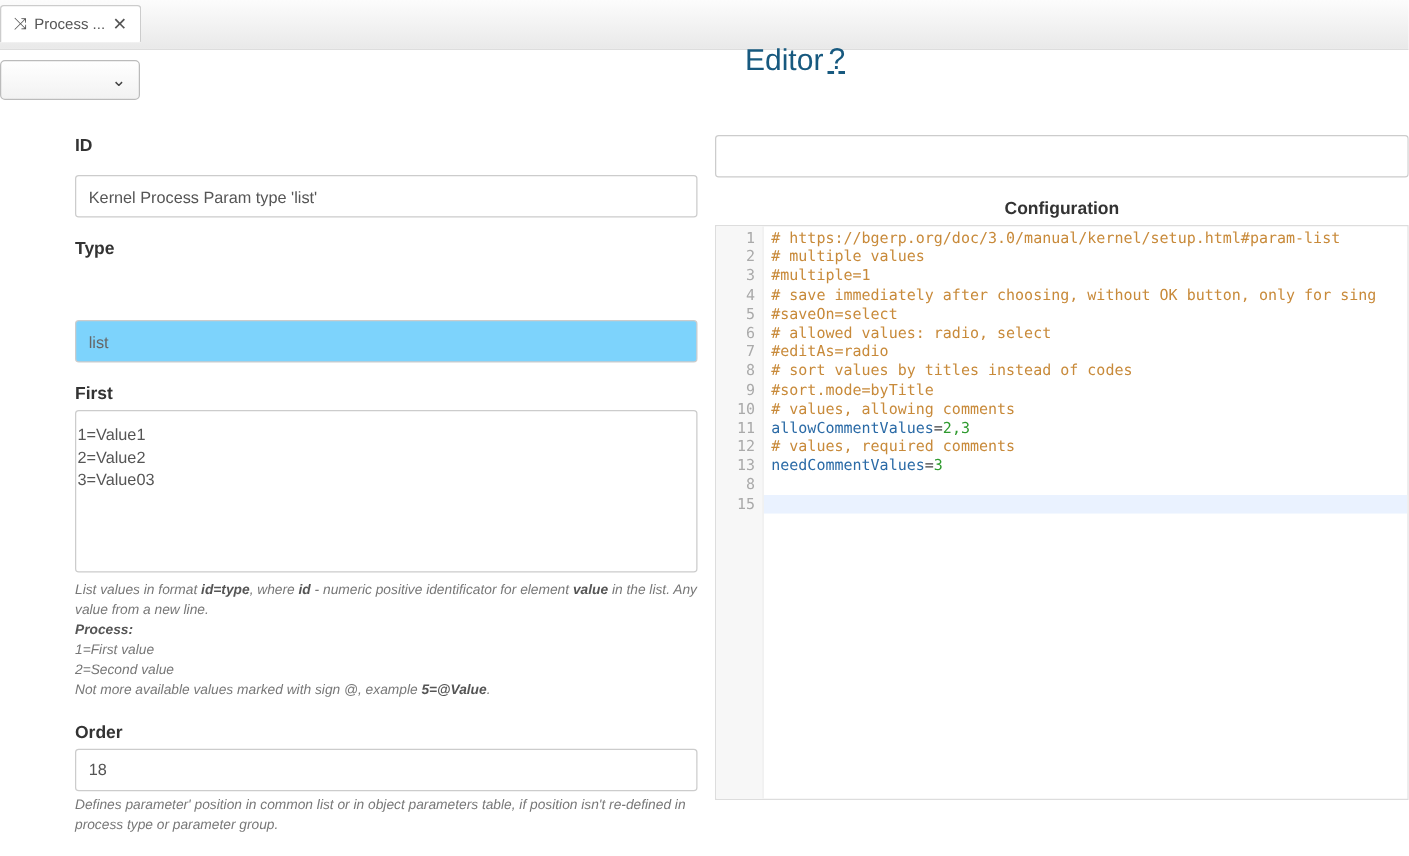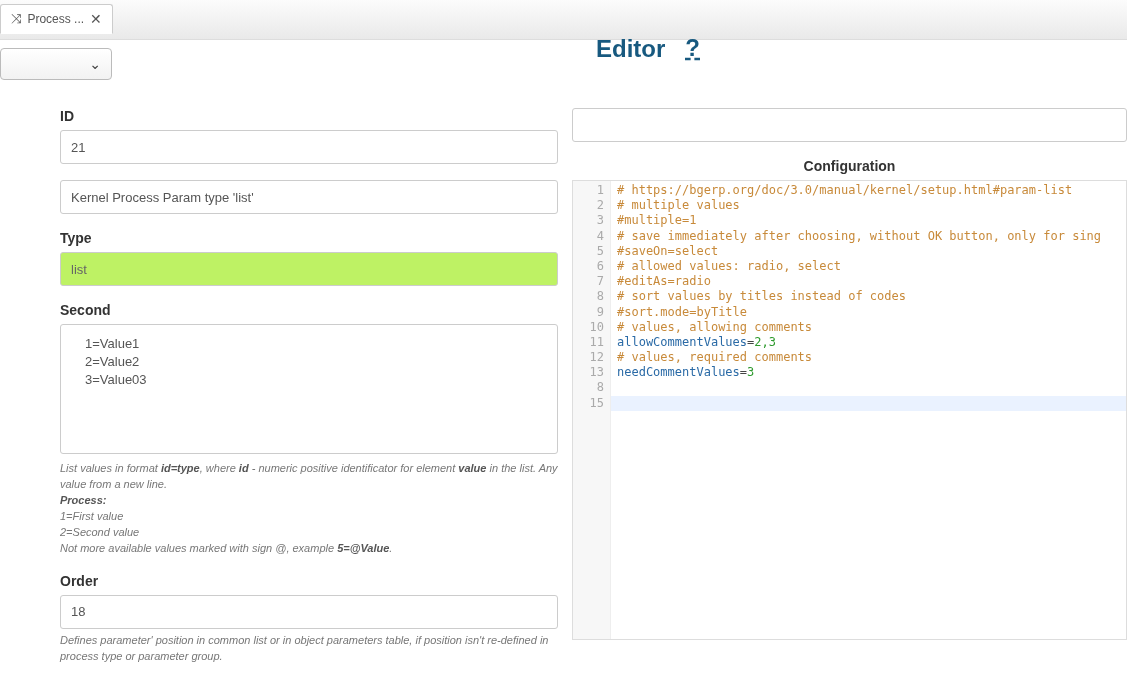--- a/index.html
+++ b/index.html
@@ -49,22 +49,22 @@
     margin-left: 0px;
     display:flex; justify-content:flex-end; align-items:center;
     padding-right:10px;
     cursor:pointer;
   }
   .chev { font-size:14px; color:#444; }
 
   .editor-title {
     font-size: 24px;
     color: #17597f;
-    font-weight: 700;
-    display:flex; align-items:center; gap:20px;text-align:center;
+    font-weight: 400;
+    display:flex; align-items:center; gap:4px;text-align:center;
   }
   .editor-title .q {
     color:#17597f; text-decoration: underline dashed;
     font-size:24px;
     padding-bottom:2px;
   }
 
   .content {
     display:flex;
     padding: 0 0 0 60px;
@@ -79,25 +79,25 @@
   input[type="text"], textarea {
     width: 100%;
     border: 1px solid #ccc;
     border-radius: 3px;
     font-family: Arial, Helvetica, sans-serif;
     font-size: 13px;
     color: #555;
   }
   input[type="text"] { height:34px; padding: 0 10px; }
   input.type-field {
-    background:#bef264; color:#666;
+    background:#7dd3fc; color:#666;margin-top:44px;
   }
   textarea.values {
     height: 130px;
-    padding: 10px 24px;
+    padding: 10px 1px;
     resize: none;
     line-height: 1.4;
   }
 
   .hint {
     color:#777;
     font-size:11px;
     font-style: italic;
     line-height: 1.45;
     margin-top: 4px;
@@ -174,31 +174,30 @@
       <span>Editor</span>
       <span class="q">?</span>
     </span>
   </div>
 </div>
 
 <div class="content">
   <div class="col-left">
     <div class="field-group">
       <div class="field-label">ID</div>
-      <input type="text" value="21" style="">
     </div>
     <div class="field-group">
       <input type="text" value="Kernel Process Param type 'list'" style="">
     </div>
     <div class="field-group">
       <div class="field-label">Type</div>
       <input type="text" class="type-field" value="list" style="">
     </div>
     <div class="field-group">
-      <div class="field-label">Second</div>
+      <div class="field-label">First</div>
       <textarea class="values" id="values-ta" style="">1=Value1
 2=Value2
 3=Value03</textarea>
       <div class="hint">
         <span>List values in format </span><b>id=type</b><span>, where </span><b>id</b><span> - numeric positive identificator for element </span><b>value</b><span> in the list. Any value from a new line.</span><br>
         <b>Process:</b><br>
         <span>1=First value</span><br>
         <span>2=Second value</span><br>
         <span>Not more available values marked with sign @, example </span><b>5=@Value</b><span>.</span>
       </div>

